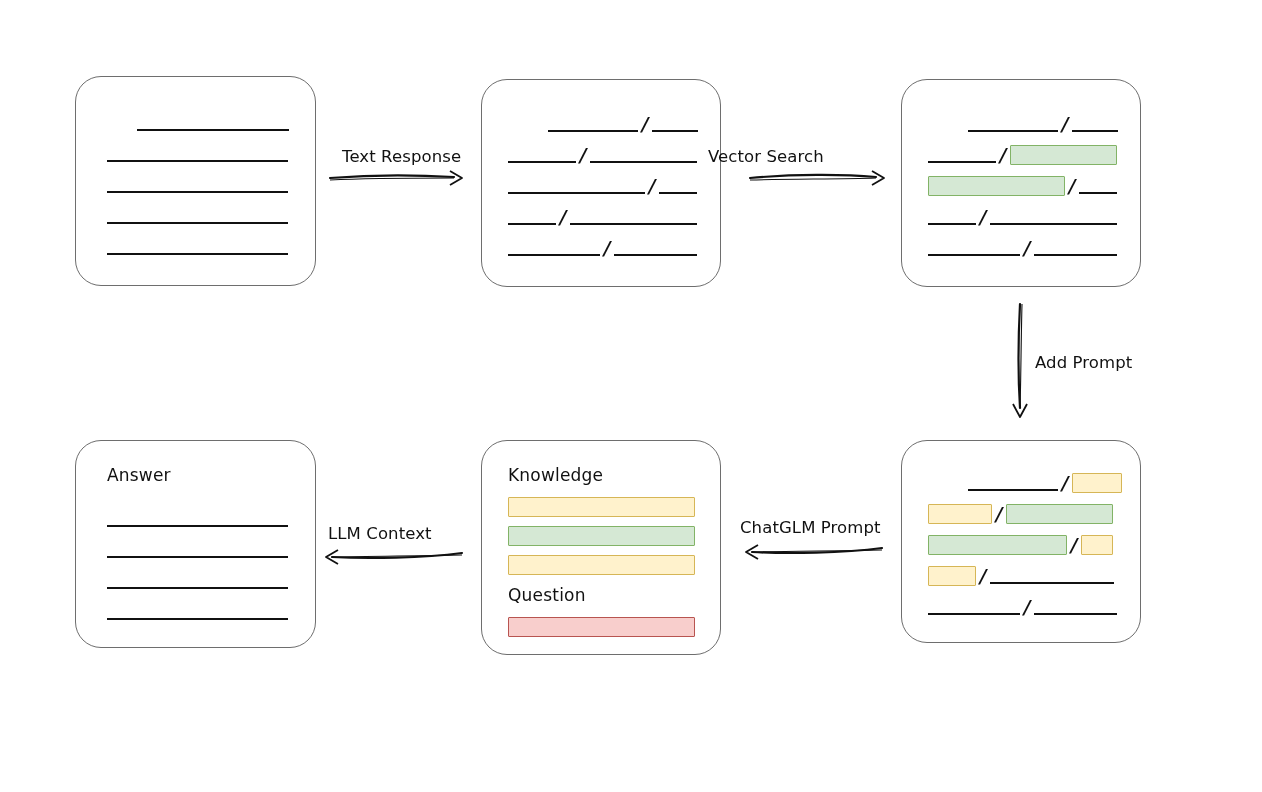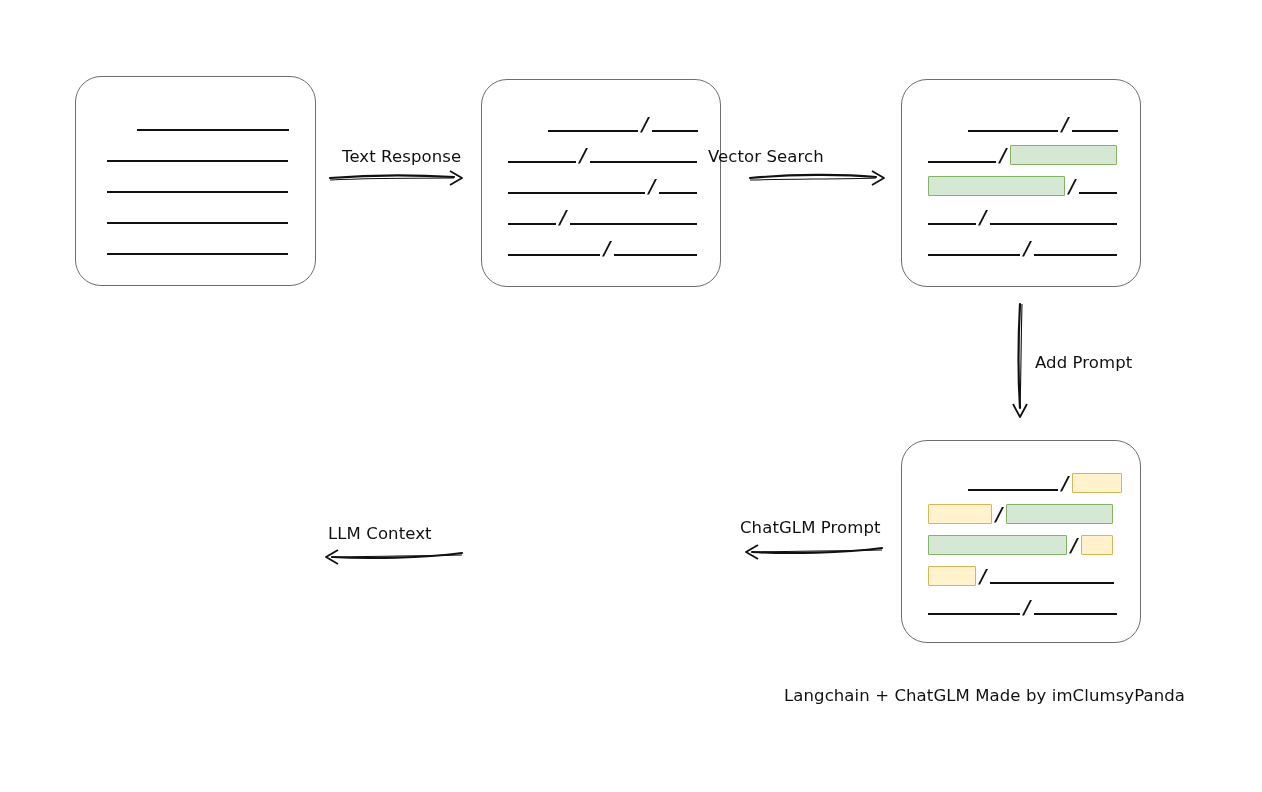--- a/index.html
+++ b/index.html
@@ -264,26 +264,56 @@
 
   <div>
     <div class="arrow-label" style="left:740px; top:518px;">ChatGLM Prompt</div>
     <svg class="arrow-svg" width="146" height="26" style="left:738px; top:540px;">
       <path d="M144,8 C105,13 50,14 14,12" stroke="#111" stroke-width="2.2" fill="none" stroke-linecap="round"></path>
       <path d="M144,10 C105,11 50,11 14,12" stroke="#111" stroke-width="1.1" fill="none"></path>
       <path d="M20,5 L8,12 L20,19" stroke="#111" stroke-width="1.8" fill="none" stroke-linejoin="round"></path>
     </svg>
   </div>
 
+  <div class="docbox" style="left:481px; top:440px; width:240px; height:215px;">
+
+    <div class="boxtitle" style="left:26px; top:24px;">Knowledge</div>
+
+    <div id="knowledge-bars"></div>
+
+    <div class="boxtitle" style="left:26px; top:144px;">Question</div>
+
+    <div id="question-bars"></div>
+  <div class="bar yellow" style="left: 26px; top: 56px; width: 187px;"></div>
+      <div class="bar green" style="left: 26px; top: 85px; width: 187px;"></div>
+      <div class="bar yellow" style="left: 26px; top: 114px; width: 187px;"></div>
+      <div class="bar red" style="left: 26px; top: 176px; width: 187px;"></div>
+    </div>
 
   <div>
     <div class="arrow-label" style="left:328px; top:524px;">LLM Context</div>
     <svg class="arrow-svg" width="146" height="26" style="left:318px; top:545px;">
       <path d="M144,8 C105,13 50,14 14,12" stroke="#111" stroke-width="2.2" fill="none" stroke-linecap="round"></path>
       <path d="M144,10 C105,11 50,11 14,12" stroke="#111" stroke-width="1.1" fill="none"></path>
       <path d="M20,5 L8,12 L20,19" stroke="#111" stroke-width="1.8" fill="none" stroke-linejoin="round"></path>
     </svg>
   </div>
 
-
-  <div class="footer" style="left:784px; top:686px;">Langchain + ChatGLM Made by imClumsyPanda</div>
+  <div class="docbox" style="left:75px; top:440px; width:241px; height:208px;">
+    <div class="boxtitle" style="left:31px; top:24px;">Answer</div>
+    <div class="rows" id="rows-answer">
+        <div class="row" style="left: 31px; top: 66px;">
+          <span class="seg" style="width: 181px;"></span>
+        </div>
+        <div class="row" style="left: 31px; top: 97px;">
+          <span class="seg" style="width: 181px;"></span>
+        </div>
+        <div class="row" style="left: 31px; top: 128px;">
+          <span class="seg" style="width: 181px;"></span>
+        </div>
+        <div class="row" style="left: 31px; top: 159px;">
+          <span class="seg" style="width: 181px;"></span>
+        </div>
+      </div>
+  </div>
+
 
 </div>
 
 </body></html>

